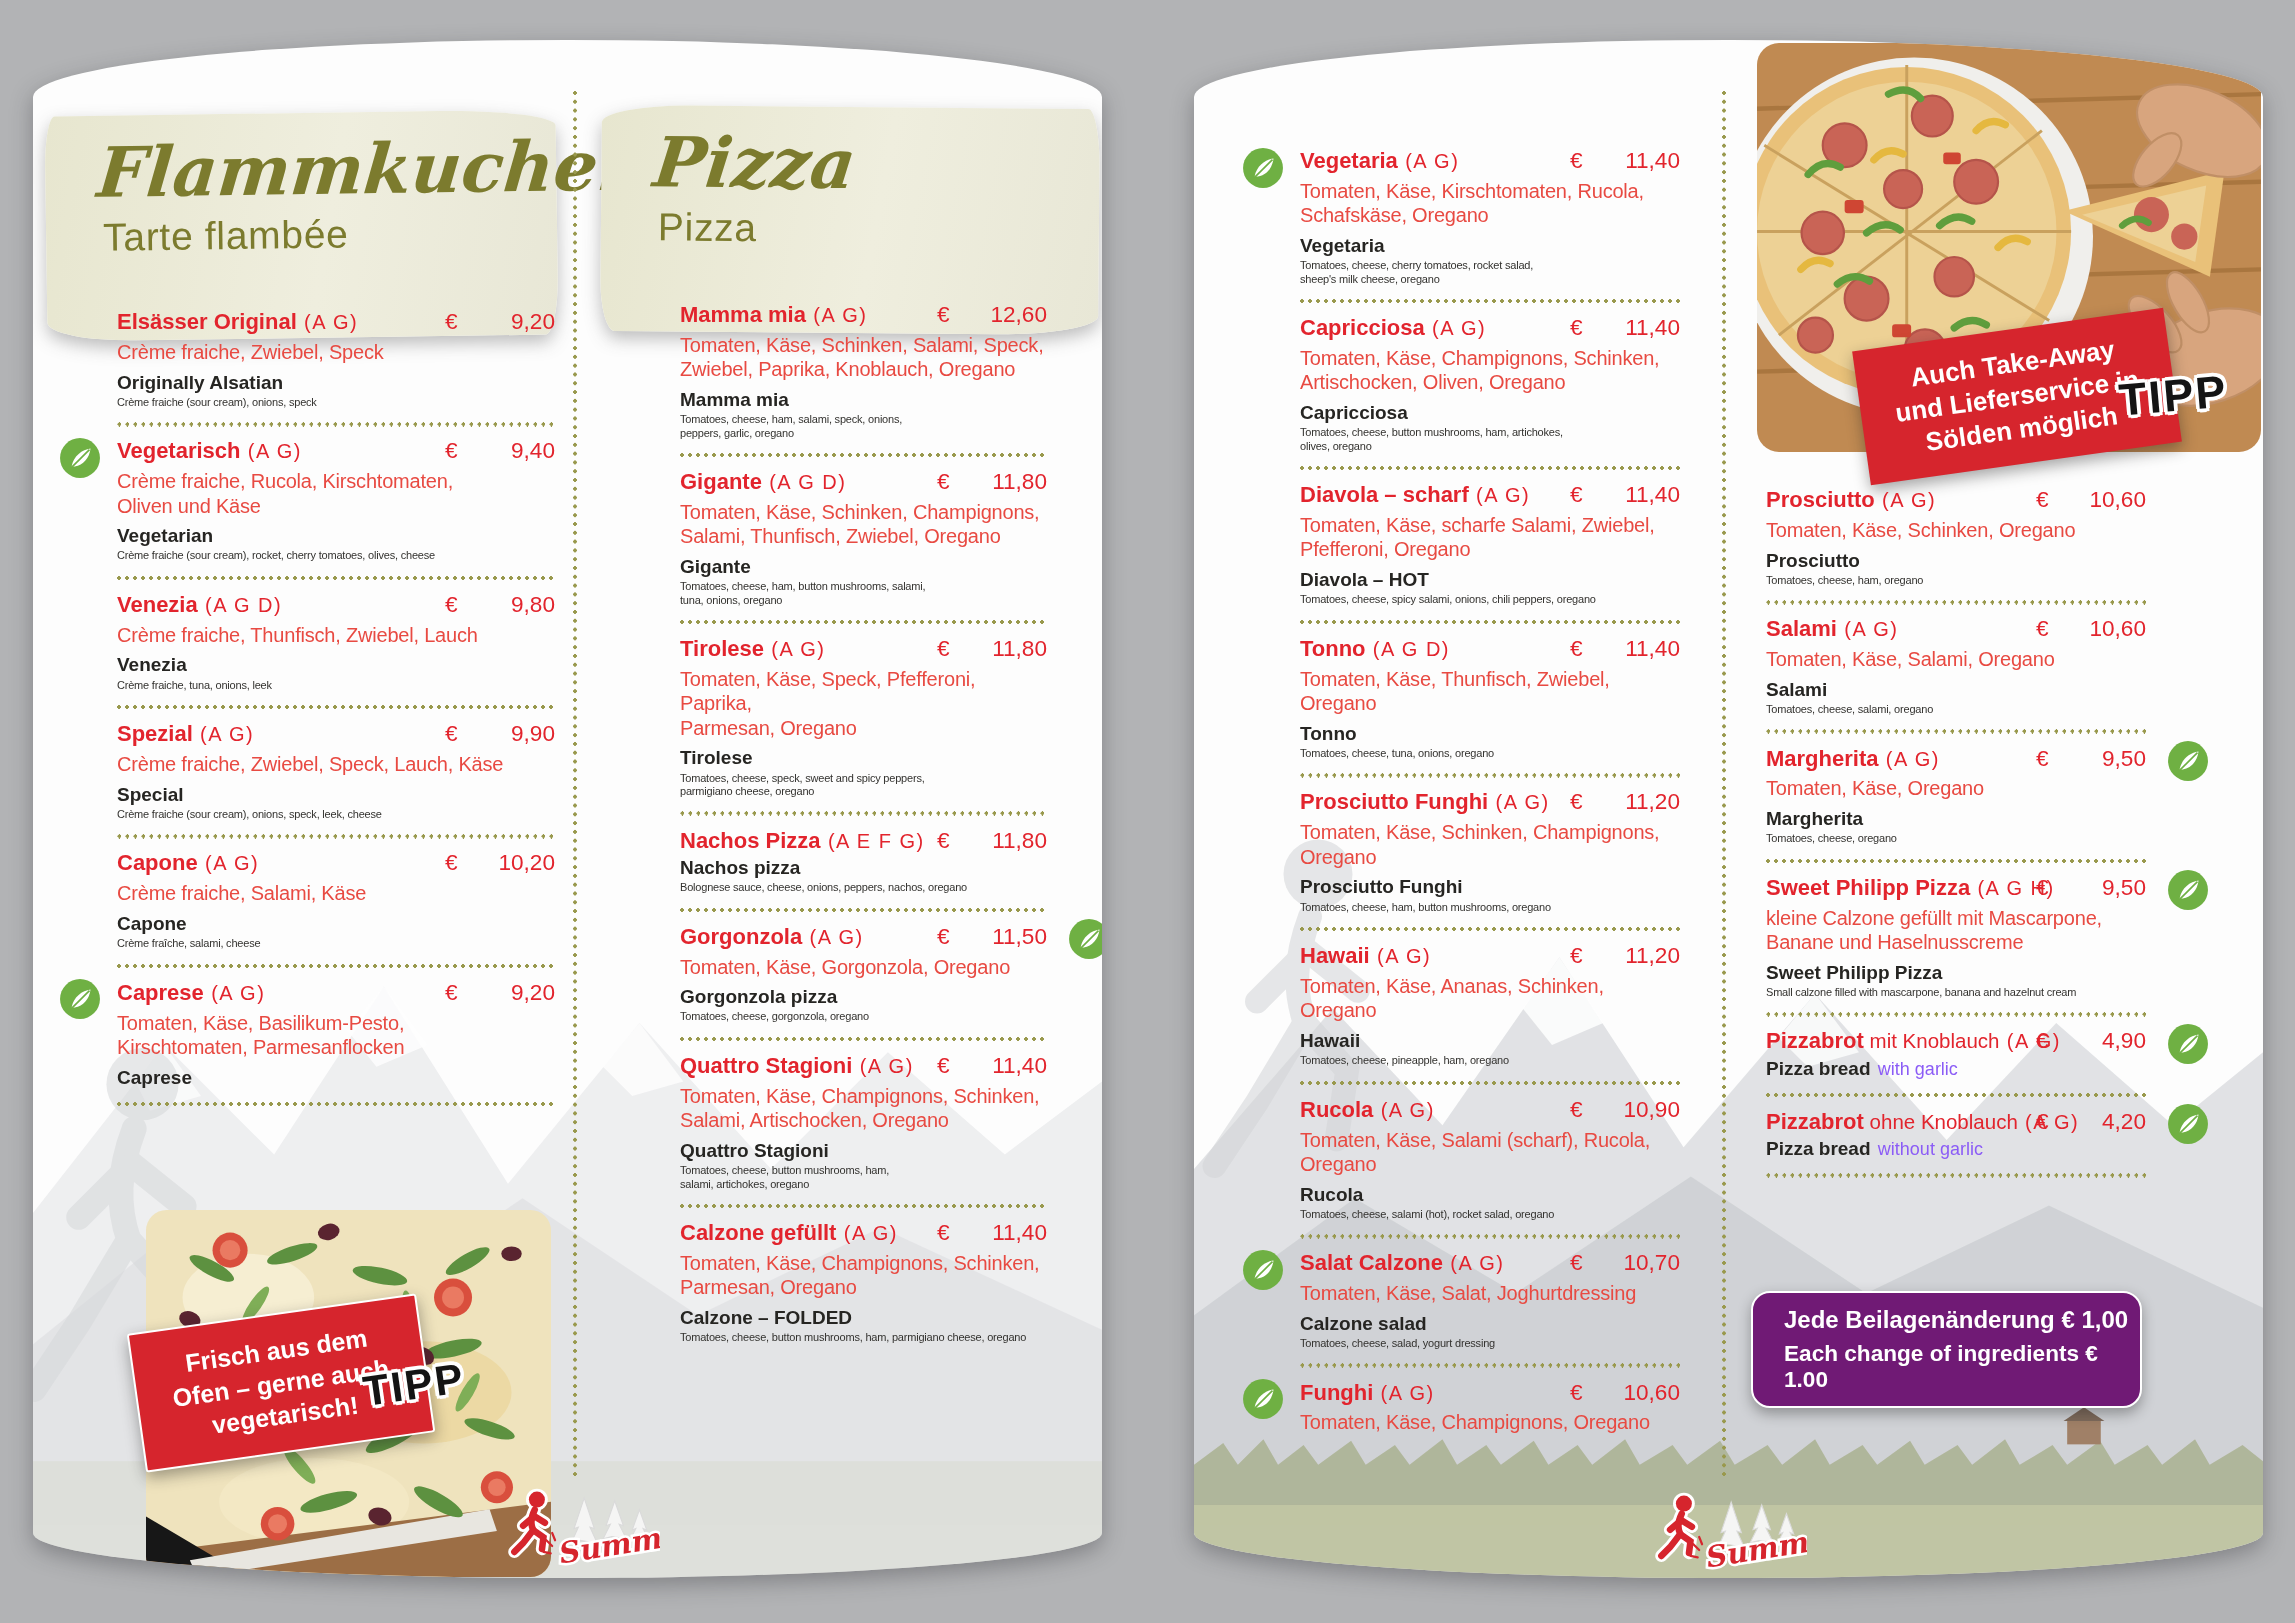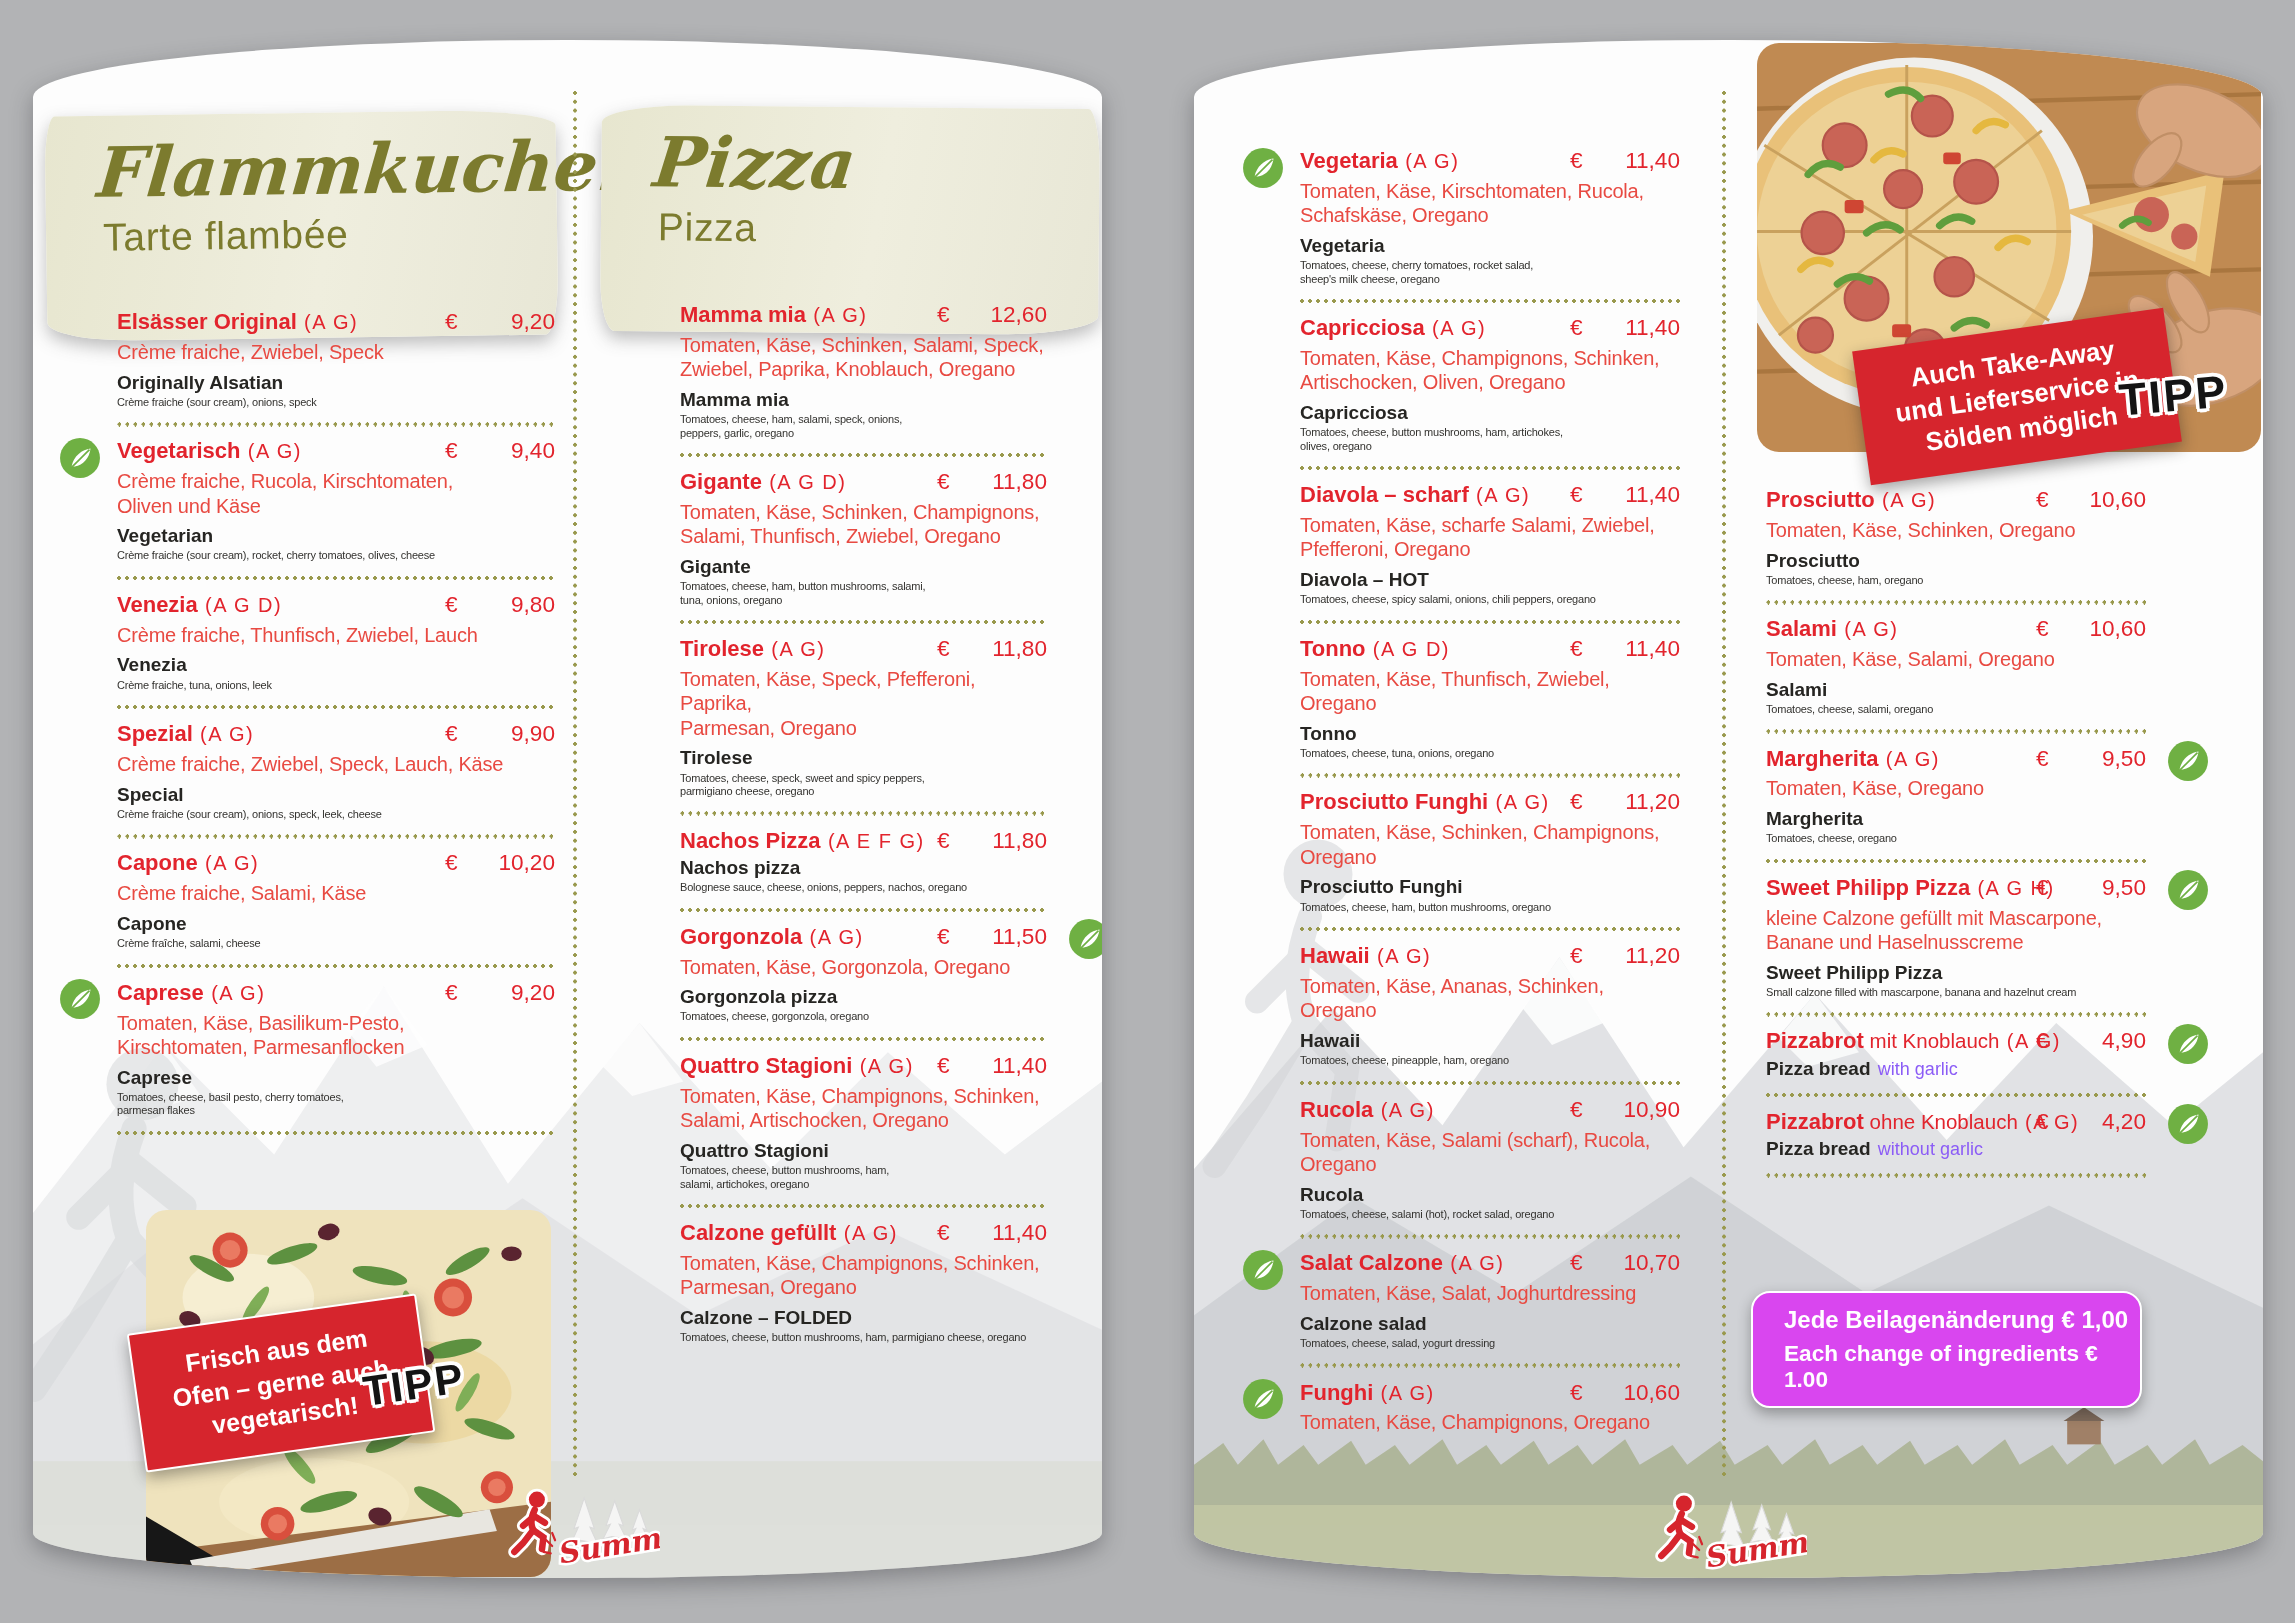--- a/index.html
+++ b/index.html
@@ -86,21 +86,21 @@
   .tipR { left:666px; top:289px; width:294px; font-size:26px; line-height:1.28;
           padding:17.5px 10.2px; transform:rotate(-8deg); }
   .tippBadge { position:absolute; font-weight:bold; color:#141414; letter-spacing:2.2px;
         text-shadow:-2.9px -2.9px 0 #fff,2.9px -2.9px 0 #fff,-2.9px 2.9px 0 #fff,2.9px 2.9px 0 #fff,
                     0 -3.7px 0 #fff,0 3.7px 0 #fff,-3.7px 0 0 #fff,3.7px 0 0 #fff; }
   .tippL { left:330px;  top:1321px; font-size:42px; transform:rotate(-8deg); }
   .tippR { left:925px; top:330px;  font-size:45px; transform:rotate(-5deg); }
 
   
   .note { position:absolute; left:557px; top:1251px; width:391px; height:117px; box-sizing:border-box;
-          background:#d946ef; border:2.9px solid #fff; border-radius:19px; color:#fff; font-weight:bold;
+          background:#701a75; border:2.9px solid #fff; border-radius:19px; color:#fff; font-weight:bold;
           display:flex; flex-direction:column; justify-content:center; padding-left:31px;
           box-shadow:0 5.8px 13px rgba(30,30,30,.35); }
   .note .l1 { font-size:24px; margin-bottom:7.3px; }
   .note .l2 { font-size:22.6px; }
 
   
   .logo { position:absolute; width:156px; height:96px; }
   .page.left  .logo { left:471px; top:1445px; }
   .page.right .logo { left:457px; top:1449px; }
   .logo svg { width:100%; height:100%; display:block; }
@@ -234,22 +234,20 @@
       <div class="title-line"><span class="nm">Caprese</span><span class="alg">(A G)</span></div>
       <div class="price">
         <span class="cur">€</span>
         <span class="val">9,20</span>
 
       </div>
     </div>
     <div class="ing">Tomaten, Käse, Basilikum-Pesto,
 Kirschtomaten, Parmesanflocken</div>
     <div class="en"><span class="en-nm">Caprese</span></div>
-    <div class="en-desc">Tomatoes, cheese, basil pesto, cherry tomatoes,
-parmesan flakes</div>
     <div class="sep"></div>
   </div>
     </div>
   <div class="col" id="colL2">
       <div class="item">
 
     <div class="head">
       <div class="title-line"><span class="nm">Mamma mia</span><span class="alg">(A G)</span></div>
       <div class="price">
         <span class="cur">€</span>

